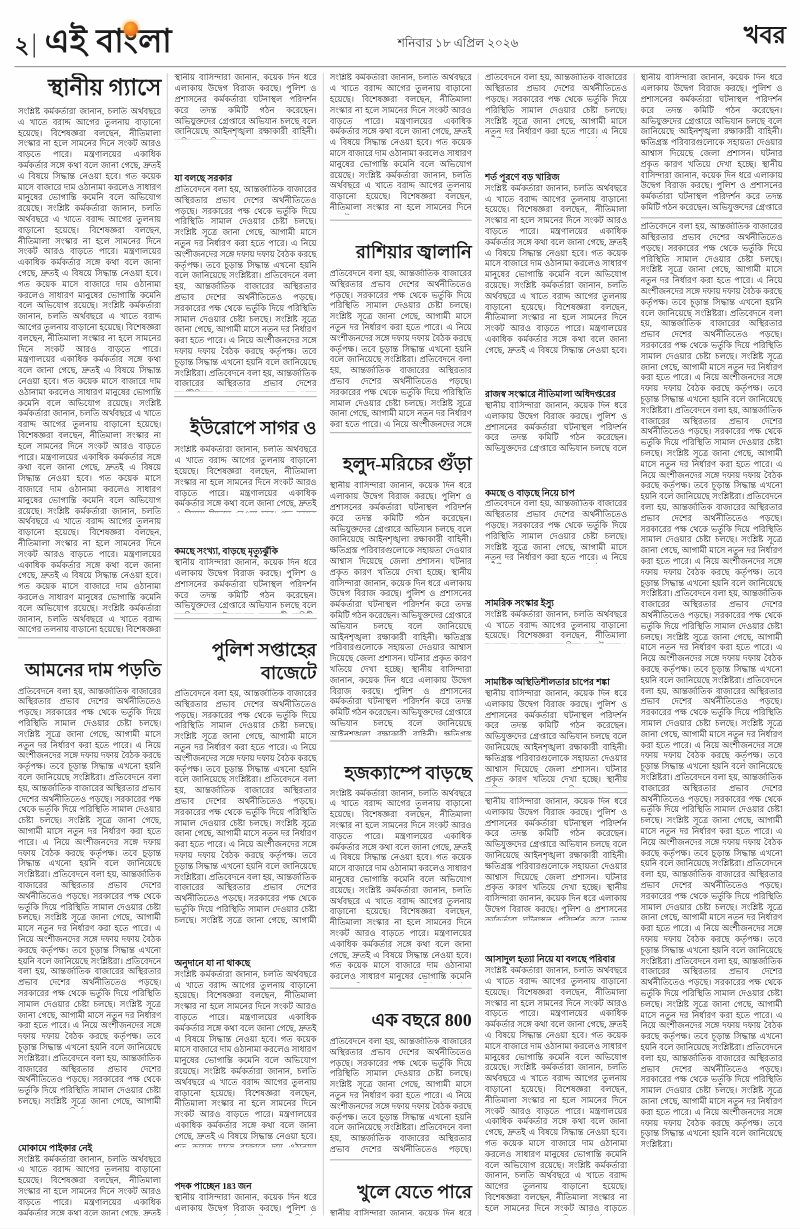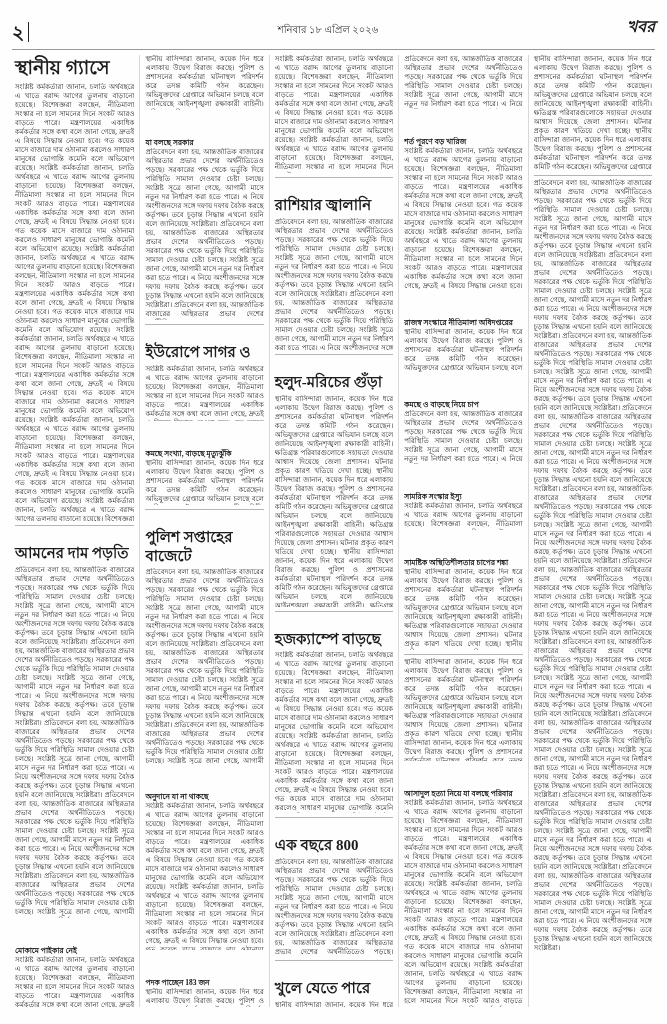--- a/index.html
+++ b/index.html
@@ -16,30 +16,30 @@
   .mast-left{display:flex;align-items:flex-end;gap:8px;}
   .pageno{font-size:19px;font-weight:bold;line-height:1;}
   .pageno-bar{display:inline-block;width:1px;height:20px;background:#222;margin-left:4px;vertical-align:bottom;}
   .logo{position:relative;font-size:27px;font-weight:bold;line-height:1;letter-spacing:.5px;}
   .logo .sun{
     position:absolute;top:-3px;left:62%;width:12px;height:12px;border-radius:50%;
     background:radial-gradient(circle at 40% 35%, #f9b233 0%, #ef7a22 55%, #d93a1f 100%);
     box-shadow:0 0 3px 1px rgba(246,162,30,.65);
   }
   .dateline{font-size:10px;color:#333;padding-bottom:3px;}
-  .section-name{font-size:16px;font-weight:bold;padding-bottom:1px;font-style:italic;}
+  .section-name{font-size:20px;font-weight:bold;padding-bottom:1px;}
   
   .cols{display:flex;margin:5px 10px 0 10px;}
   .col{
     width:20%;box-sizing:border-box;padding:0 5px;height:952px;overflow:hidden;
   }
   .col + .col{border-left:1px solid #d8d8d8;}
   
   .headline{
-    font-weight:bold;text-align:left;line-height:1.25;
+    font-weight:bold;text-align:right;line-height:1.25;
     font-size:15px;margin:18px 0 3px 0;
   }
   .headline.xl{font-size:19px;margin-top:1px;}
   .rule{border-top:1px solid #b5b5b5;margin:4px 0 3px 0;height:0;}
   .body{
     font-size:7px;line-height:9px;text-align:justify;overflow:hidden;
     word-break:break-word;color:#222;
   }
   .subhead{
     font-size:7.5px;line-height:10px;font-weight:bold;overflow:hidden;color:#111;
@@ -48,20 +48,24 @@
   }
 </style>
 </head>
 <body>
 
 <div class="page">
 
   <div class="masthead">
     <div class="mast-left">
       <span class="pageno"><span>২</span><span class="pageno-bar"></span></span>
+      <span class="logo">
+        <span>এই বাংলা</span>
+        <span class="sun"></span>
+      </span>
     </div>
     <div class="dateline">শনিবার ১৮ এপ্রিল ২০২৬</div>
     <div class="section-name">খবর</div>
   </div>
 
   <div class="cols">
 
     <div class="col">
       <div class="headline xl">স্থানীয় গ্যাসে</div>
       <div class="body" style="height:438px">সংশ্লিষ্ট কর্মকর্তারা জানান, চলতি অর্থবছরে এ খাতে বরাদ্দ আগের তুলনায় বাড়ানো হয়েছে। বিশেষজ্ঞরা বলছেন, নীতিমালা সংস্কার না হলে সামনের দিনে সংকট আরও বাড়তে পারে। মন্ত্রণালয়ের একাধিক কর্মকর্তার সঙ্গে কথা বলে জানা গেছে, দ্রুতই এ বিষয়ে সিদ্ধান্ত নেওয়া হবে। গত কয়েক মাসে বাজারে দাম ওঠানামা করলেও সাধারণ মানুষের ভোগান্তি কমেনি বলে অভিযোগ রয়েছে। সংশ্লিষ্ট কর্মকর্তারা জানান, চলতি অর্থবছরে এ খাতে বরাদ্দ আগের তুলনায় বাড়ানো হয়েছে। বিশেষজ্ঞরা বলছেন, নীতিমালা সংস্কার না হলে সামনের দিনে সংকট আরও বাড়তে পারে। মন্ত্রণালয়ের একাধিক কর্মকর্তার সঙ্গে কথা বলে জানা গেছে, দ্রুতই এ বিষয়ে সিদ্ধান্ত নেওয়া হবে। গত কয়েক মাসে বাজারে দাম ওঠানামা করলেও সাধারণ মানুষের ভোগান্তি কমেনি বলে অভিযোগ রয়েছে। সংশ্লিষ্ট কর্মকর্তারা জানান, চলতি অর্থবছরে এ খাতে বরাদ্দ আগের তুলনায় বাড়ানো হয়েছে। বিশেষজ্ঞরা বলছেন, নীতিমালা সংস্কার না হলে সামনের দিনে সংকট আরও বাড়তে পারে। মন্ত্রণালয়ের একাধিক কর্মকর্তার সঙ্গে কথা বলে জানা গেছে, দ্রুতই এ বিষয়ে সিদ্ধান্ত নেওয়া হবে। গত কয়েক মাসে বাজারে দাম ওঠানামা করলেও সাধারণ মানুষের ভোগান্তি কমেনি বলে অভিযোগ রয়েছে। সংশ্লিষ্ট কর্মকর্তারা জানান, চলতি অর্থবছরে এ খাতে বরাদ্দ আগের তুলনায় বাড়ানো হয়েছে। বিশেষজ্ঞরা বলছেন, নীতিমালা সংস্কার না হলে সামনের দিনে সংকট আরও বাড়তে পারে। মন্ত্রণালয়ের একাধিক কর্মকর্তার সঙ্গে কথা বলে জানা গেছে, দ্রুতই এ বিষয়ে সিদ্ধান্ত নেওয়া হবে। গত কয়েক মাসে বাজারে দাম ওঠানামা করলেও সাধারণ মানুষের ভোগান্তি কমেনি বলে অভিযোগ রয়েছে। সংশ্লিষ্ট কর্মকর্তারা জানান, চলতি অর্থবছরে এ খাতে বরাদ্দ আগের তুলনায় বাড়ানো হয়েছে। বিশেষজ্ঞরা বলছেন, নীতিমালা সংস্কার না হলে সামনের দিনে সংকট আরও বাড়তে পারে। মন্ত্রণালয়ের একাধিক কর্মকর্তার সঙ্গে কথা বলে জানা গেছে, দ্রুতই এ বিষয়ে সিদ্ধান্ত নেওয়া হবে। গত কয়েক মাসে বাজারে দাম ওঠানামা করলেও সাধারণ মানুষের ভোগান্তি কমেনি বলে অভিযোগ রয়েছে। সংশ্লিষ্ট কর্মকর্তারা জানান, চলতি অর্থবছরে এ খাতে বরাদ্দ আগের তুলনায় বাড়ানো হয়েছে। বিশেষজ্ঞরা বলছেন, নীতিমালা সংস্কার না হলে সামনের দিনে সংকট আরও বাড়তে পারে। মন্ত্রণালয়ের একাধিক কর্মকর্তার সঙ্গে কথা বলে জানা গেছে, দ্রুতই এ বিষয়ে সিদ্ধান্ত নেওয়া হবে। গত কয়েক মাসে বাজারে দাম ওঠানামা করলেও সাধারণ মানুষের ভোগান্তি কমেনি বলে অভিযোগ রয়েছে। </div>

